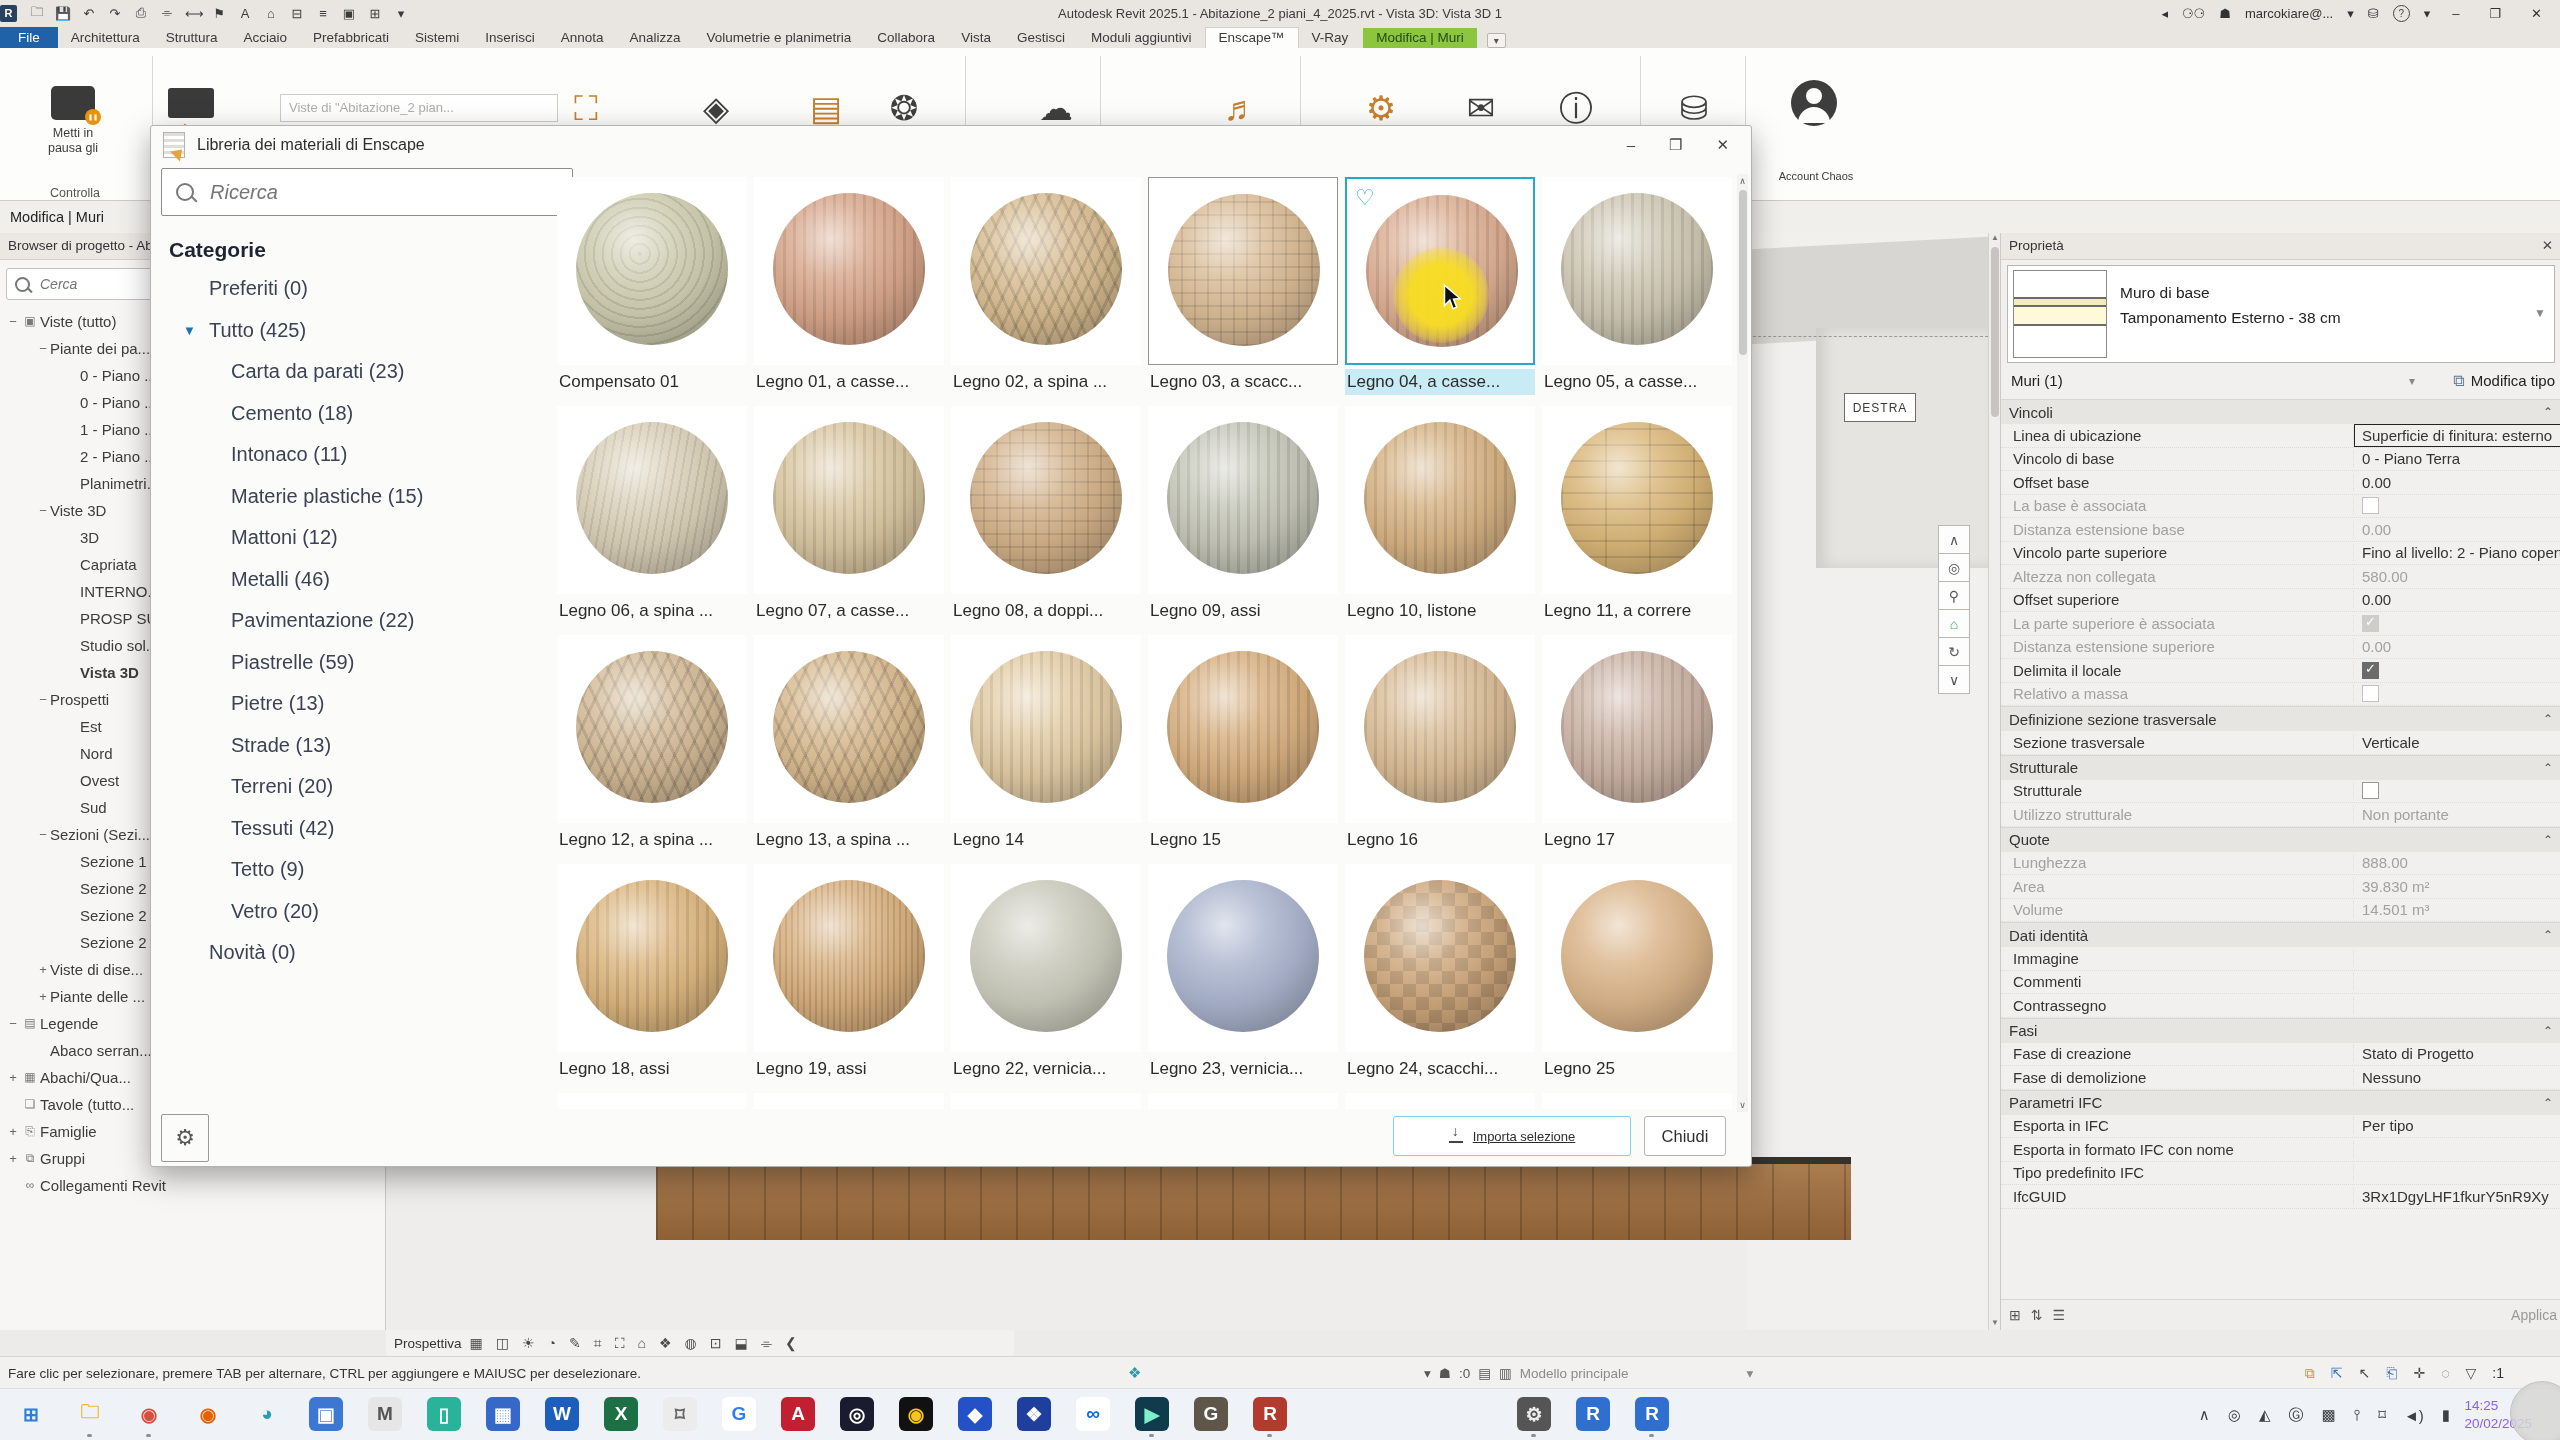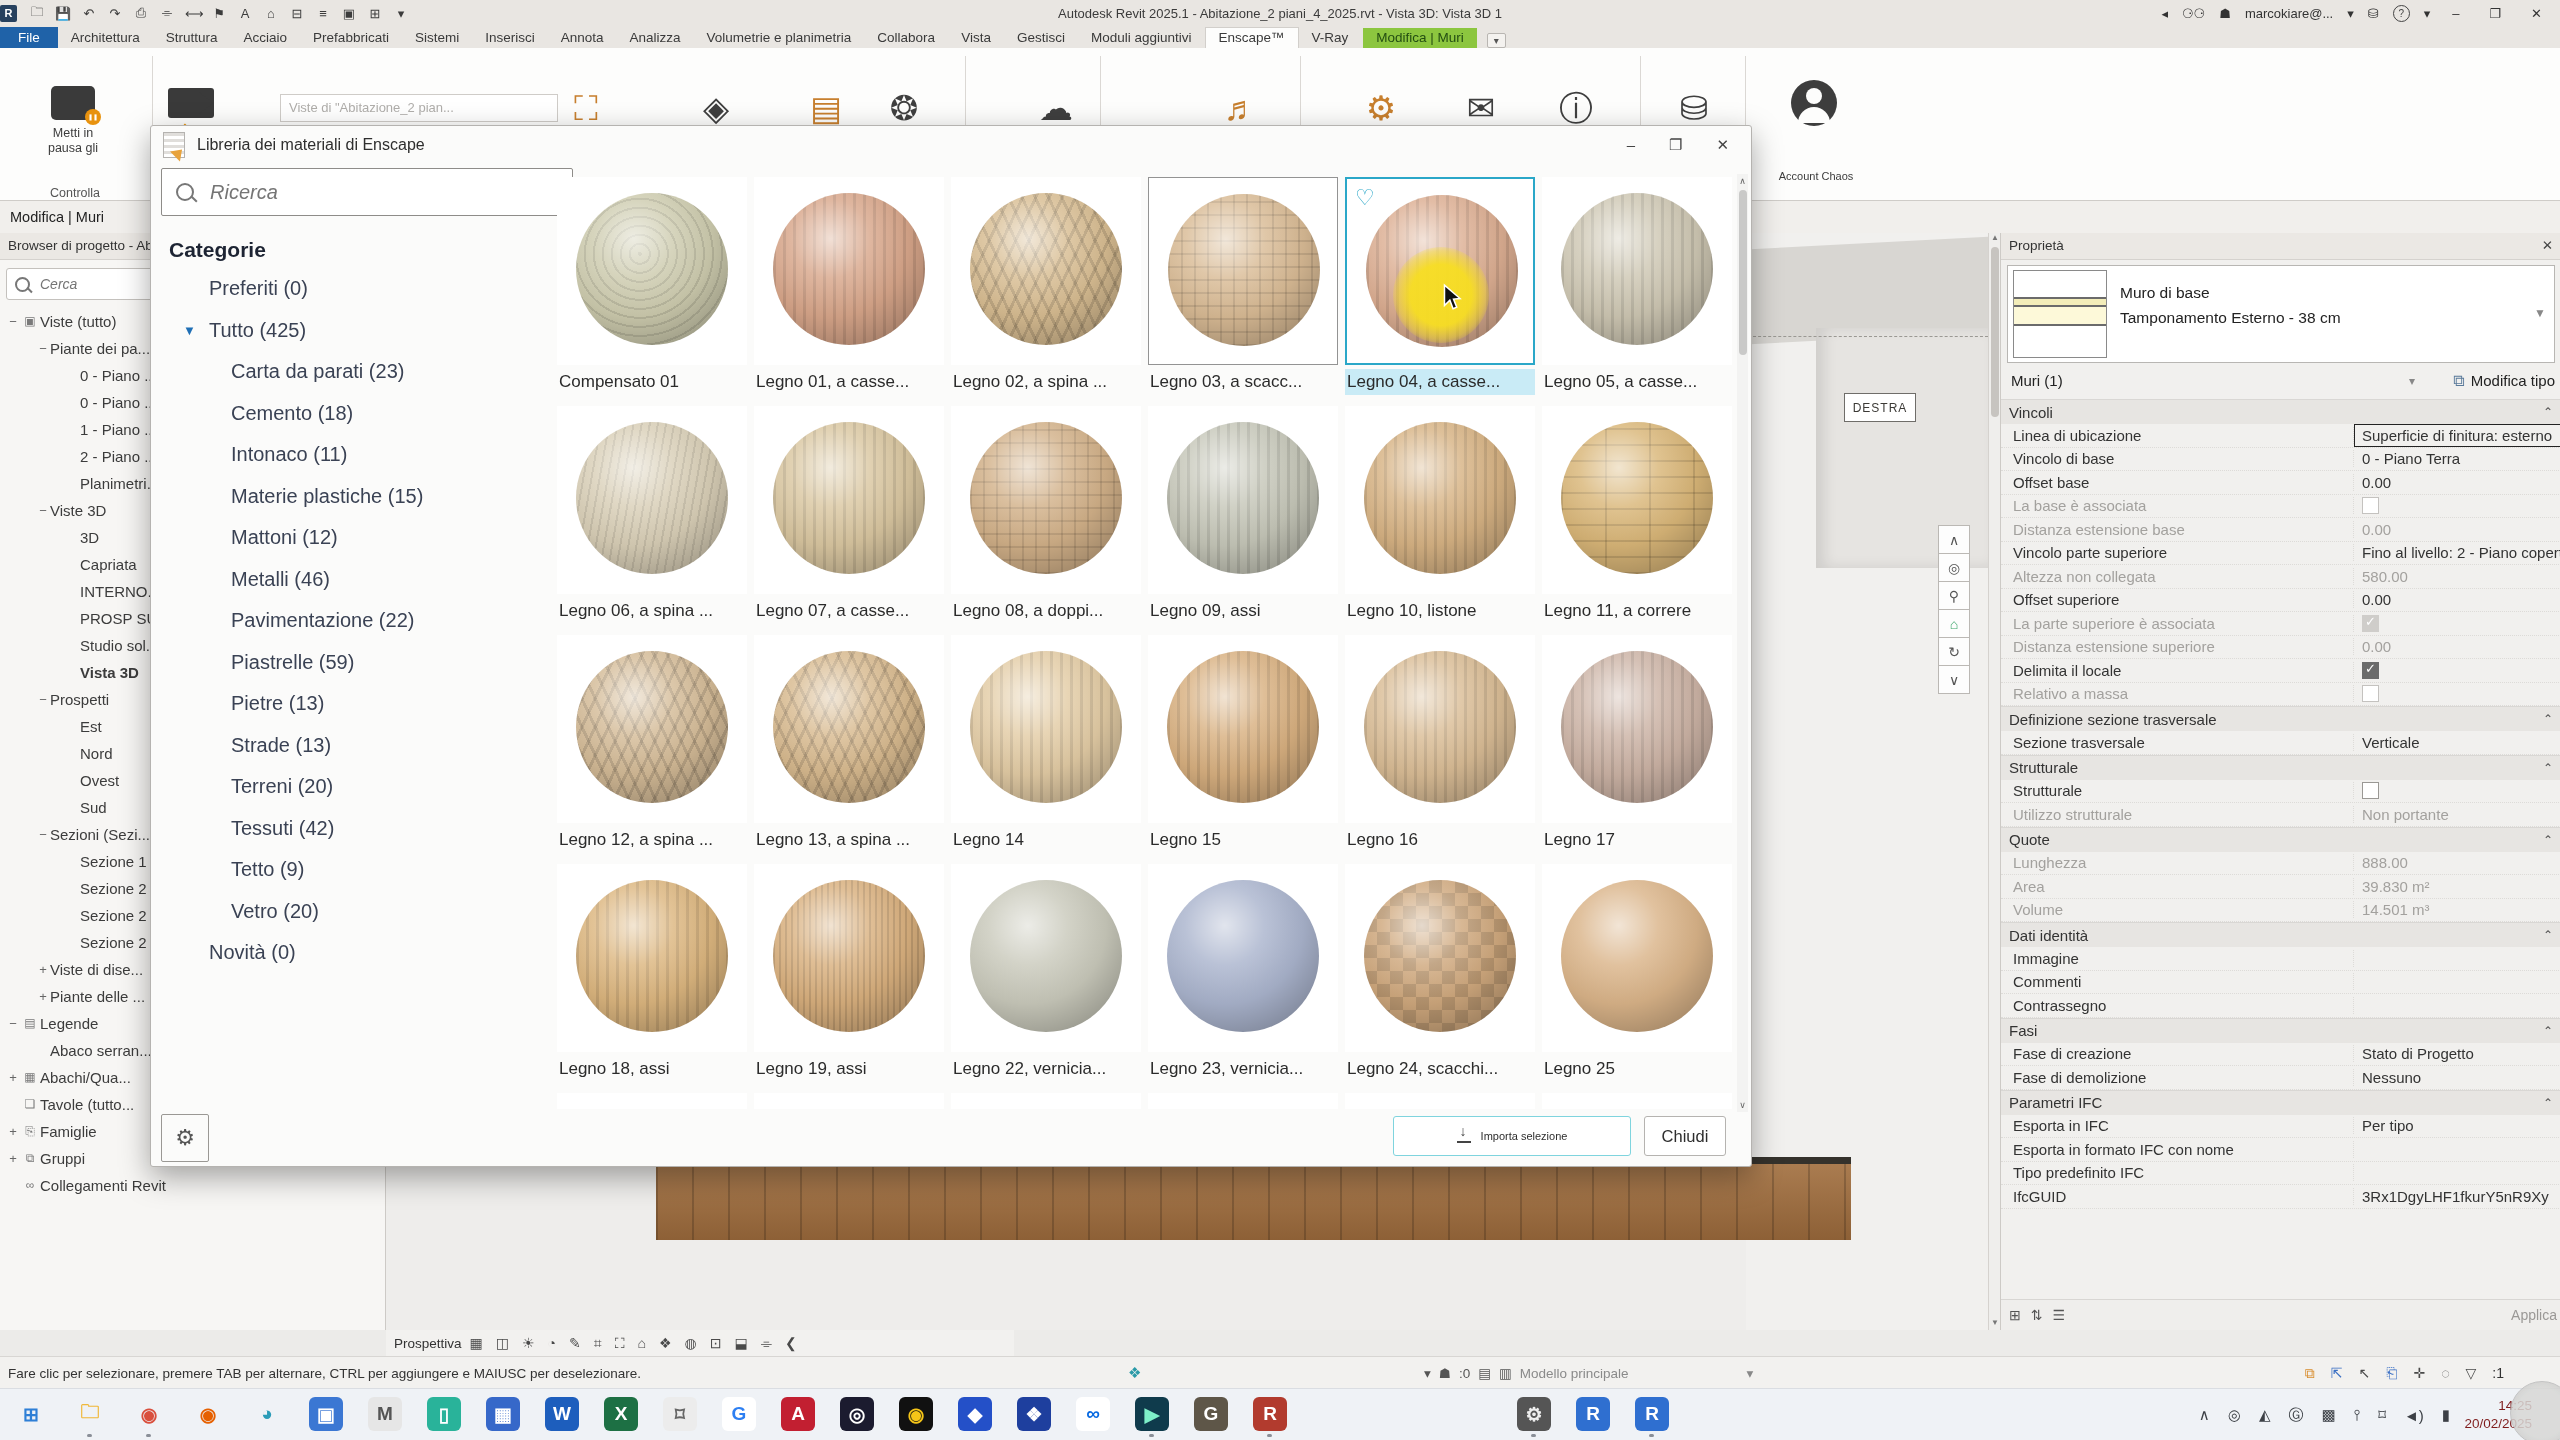--- a/index.html
+++ b/index.html
@@ -178,33 +178,33 @@
     background:radial-gradient(circle,rgba(247,222,34,0.95) 0 45%,rgba(247,222,34,0.45) 65%,rgba(247,222,34,0) 75%);}
   .cursor{position:absolute;left:92px;top:104px;z-index:4;}
   .mlabel{margin-top:4px;font-size:17px;color:#2b2b2b;padding-left:2px;height:26px;line-height:26px;white-space:nowrap;overflow:hidden;}
   .mlabel.sel{background:#c9ebf6;}
   #dlg-scroll{position:absolute;left:1586px;top:48px;width:11px;height:938px;background:#f3f3f2;}
   #dlg-scroll .arr{font-size:9px;color:#666;text-align:center;height:14px;line-height:14px;}
   #dlg-scroll .thumb2{position:absolute;left:1.5px;top:16px;width:8px;height:165px;background:#c9c9c8;border-radius:4px;}
   #dlg-gear{position:absolute;left:10px;top:988px;width:46px;height:46px;border:1px solid #9a9894;border-radius:2px;
     font-size:22px;color:#555;display:flex;align-items:center;justify-content:center;background:#fbfbfa;}
   #import-btn{position:absolute;left:1242px;top:990px;width:236px;height:38px;border:1.5px solid #7fd4de;border-radius:3px;
-    background:#fff;font-size:11px;color:#2e2e2e;display:flex;align-items:center;justify-content:center;gap:10px;}
+    background:#fff;font-size:13px;color:#2e2e2e;display:flex;align-items:center;justify-content:center;gap:10px;text-decoration:underline;}
   .dl-ic{position:relative;width:14px;height:12px;border-bottom:2px solid #444;}
   .dl-ic:after{content:"↓";position:absolute;left:3px;top:-6px;font-size:14px;color:#444;font-weight:bold;}
   #close-btn{position:absolute;left:1493px;top:990px;width:80px;height:38px;border:1px solid #b5b3b0;border-radius:3px;
     background:#fff;font-size:16.5px;color:#2e2e2e;display:flex;align-items:center;justify-content:center;}
 
   
   #taskbar{left:0;top:1388px;width:2560px;height:52px;background:#eff2f6;border-top:1px solid #dadde2;z-index:80;}
   .tbi{position:absolute;top:8px;width:34px;height:34px;border-radius:6px;display:flex;align-items:center;
     justify-content:center;font-size:19px;font-weight:bold;}
   .tbi .dot{position:absolute;bottom:-6px;left:14px;width:5px;height:3px;border-radius:2px;background:#8a8f98;}
   #tray{position:absolute;right:110px;top:0;height:52px;display:flex;align-items:center;gap:18px;font-size:15px;color:#3c4046;}
-  #clock{position:absolute;right:28px;top:8px;text-align:right;font-size:13.5px;color:#7f1d1d;line-height:18px;}
+  #clock{position:absolute;right:28px;top:8px;text-align:left;font-size:13.5px;color:#8b5cf6;line-height:18px;}
   #watermark{position:absolute;right:-14px;top:-8px;width:62px;height:62px;border-radius:50%;
     background:radial-gradient(circle,#d8d8d6 0 55%,#c2c2c0 100%);opacity:0.85;border:1px solid #bbb;}
 </style>
 </head>
 <body>
 
 <div id="screen" class="nosel">
 
   <div id="titlebar" class="abs">
     <div id="app-badge">R</div>

